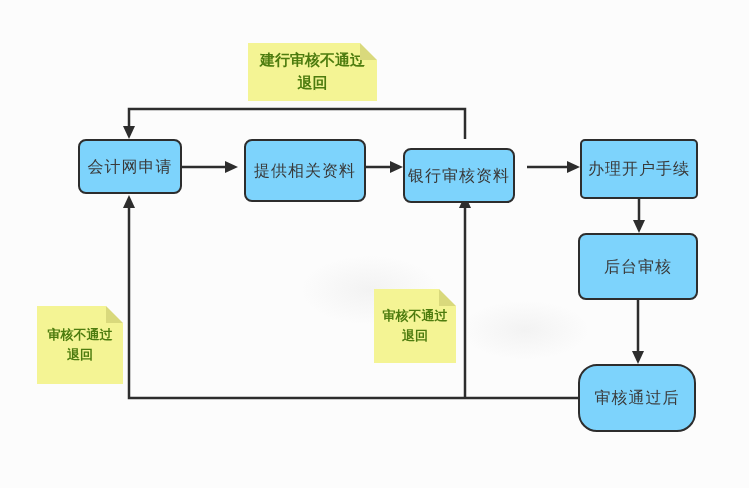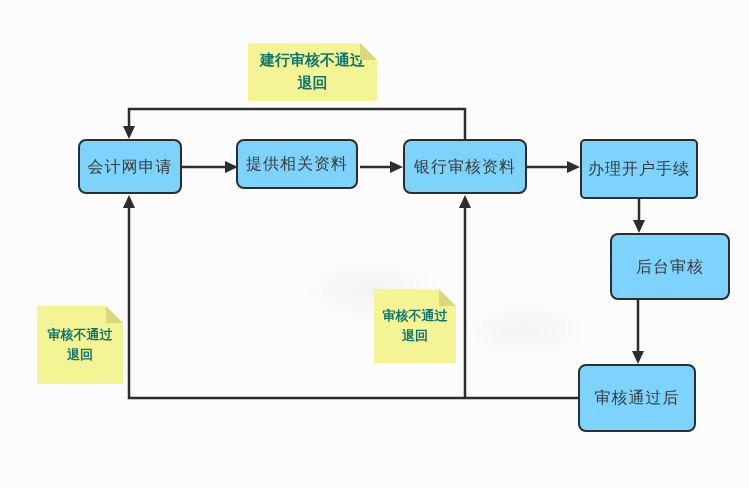--- a/index.html
+++ b/index.html
@@ -27,31 +27,31 @@
     align-items: center;
     justify-content: center;
     text-align: center;
     font-size: 16px;
     line-height: 1.45;
     color: #3a3a3a;
     letter-spacing: 1px;
     z-index: 2;
   }
   #box-apply        { left: 78px;  top: 139px; width: 104px; height: 55px; }
-  #box-provide      { left: 236px; top: 139px; width: 122px; height: 50px; }
-  #box-bank-review  { left: 403px; top: 139px; width: 124px; height: 55px; }
+  #box-provide      { left: 244px; top: 139px; width: 122px; height: 63px; }
+  #box-bank-review  { left: 403px; top: 148px; width: 112px; height: 55px; }
   #box-open-account { left: 580px; top: 139px; width: 118px; height: 60px; border-radius: 5px; }
-  #box-backend      { left: 578px; top: 233px; width: 120px; height: 67px; margin-left: 32px; }
-  #box-activate     { left: 578px; top: 364px; width: 118px; height: 68px; }
+  #box-backend      { left: 578px; top: 233px; width: 120px; height: 67px; }
+  #box-activate     { left: 578px; top: 364px; width: 118px; height: 68px; border-radius: 19px; }
   
   .sticky-note {
     position: absolute;
     box-sizing: border-box;
     background: #f4f494;
-    color: #0f766e;
+    color: #4d7c0f;
     display: flex;
     flex-direction: column;
     align-items: center;
     justify-content: center;
     text-align: center;
     font-weight: 600;
     z-index: 3;
     line-height: 1.55;
   }
   .sticky-note::after {

